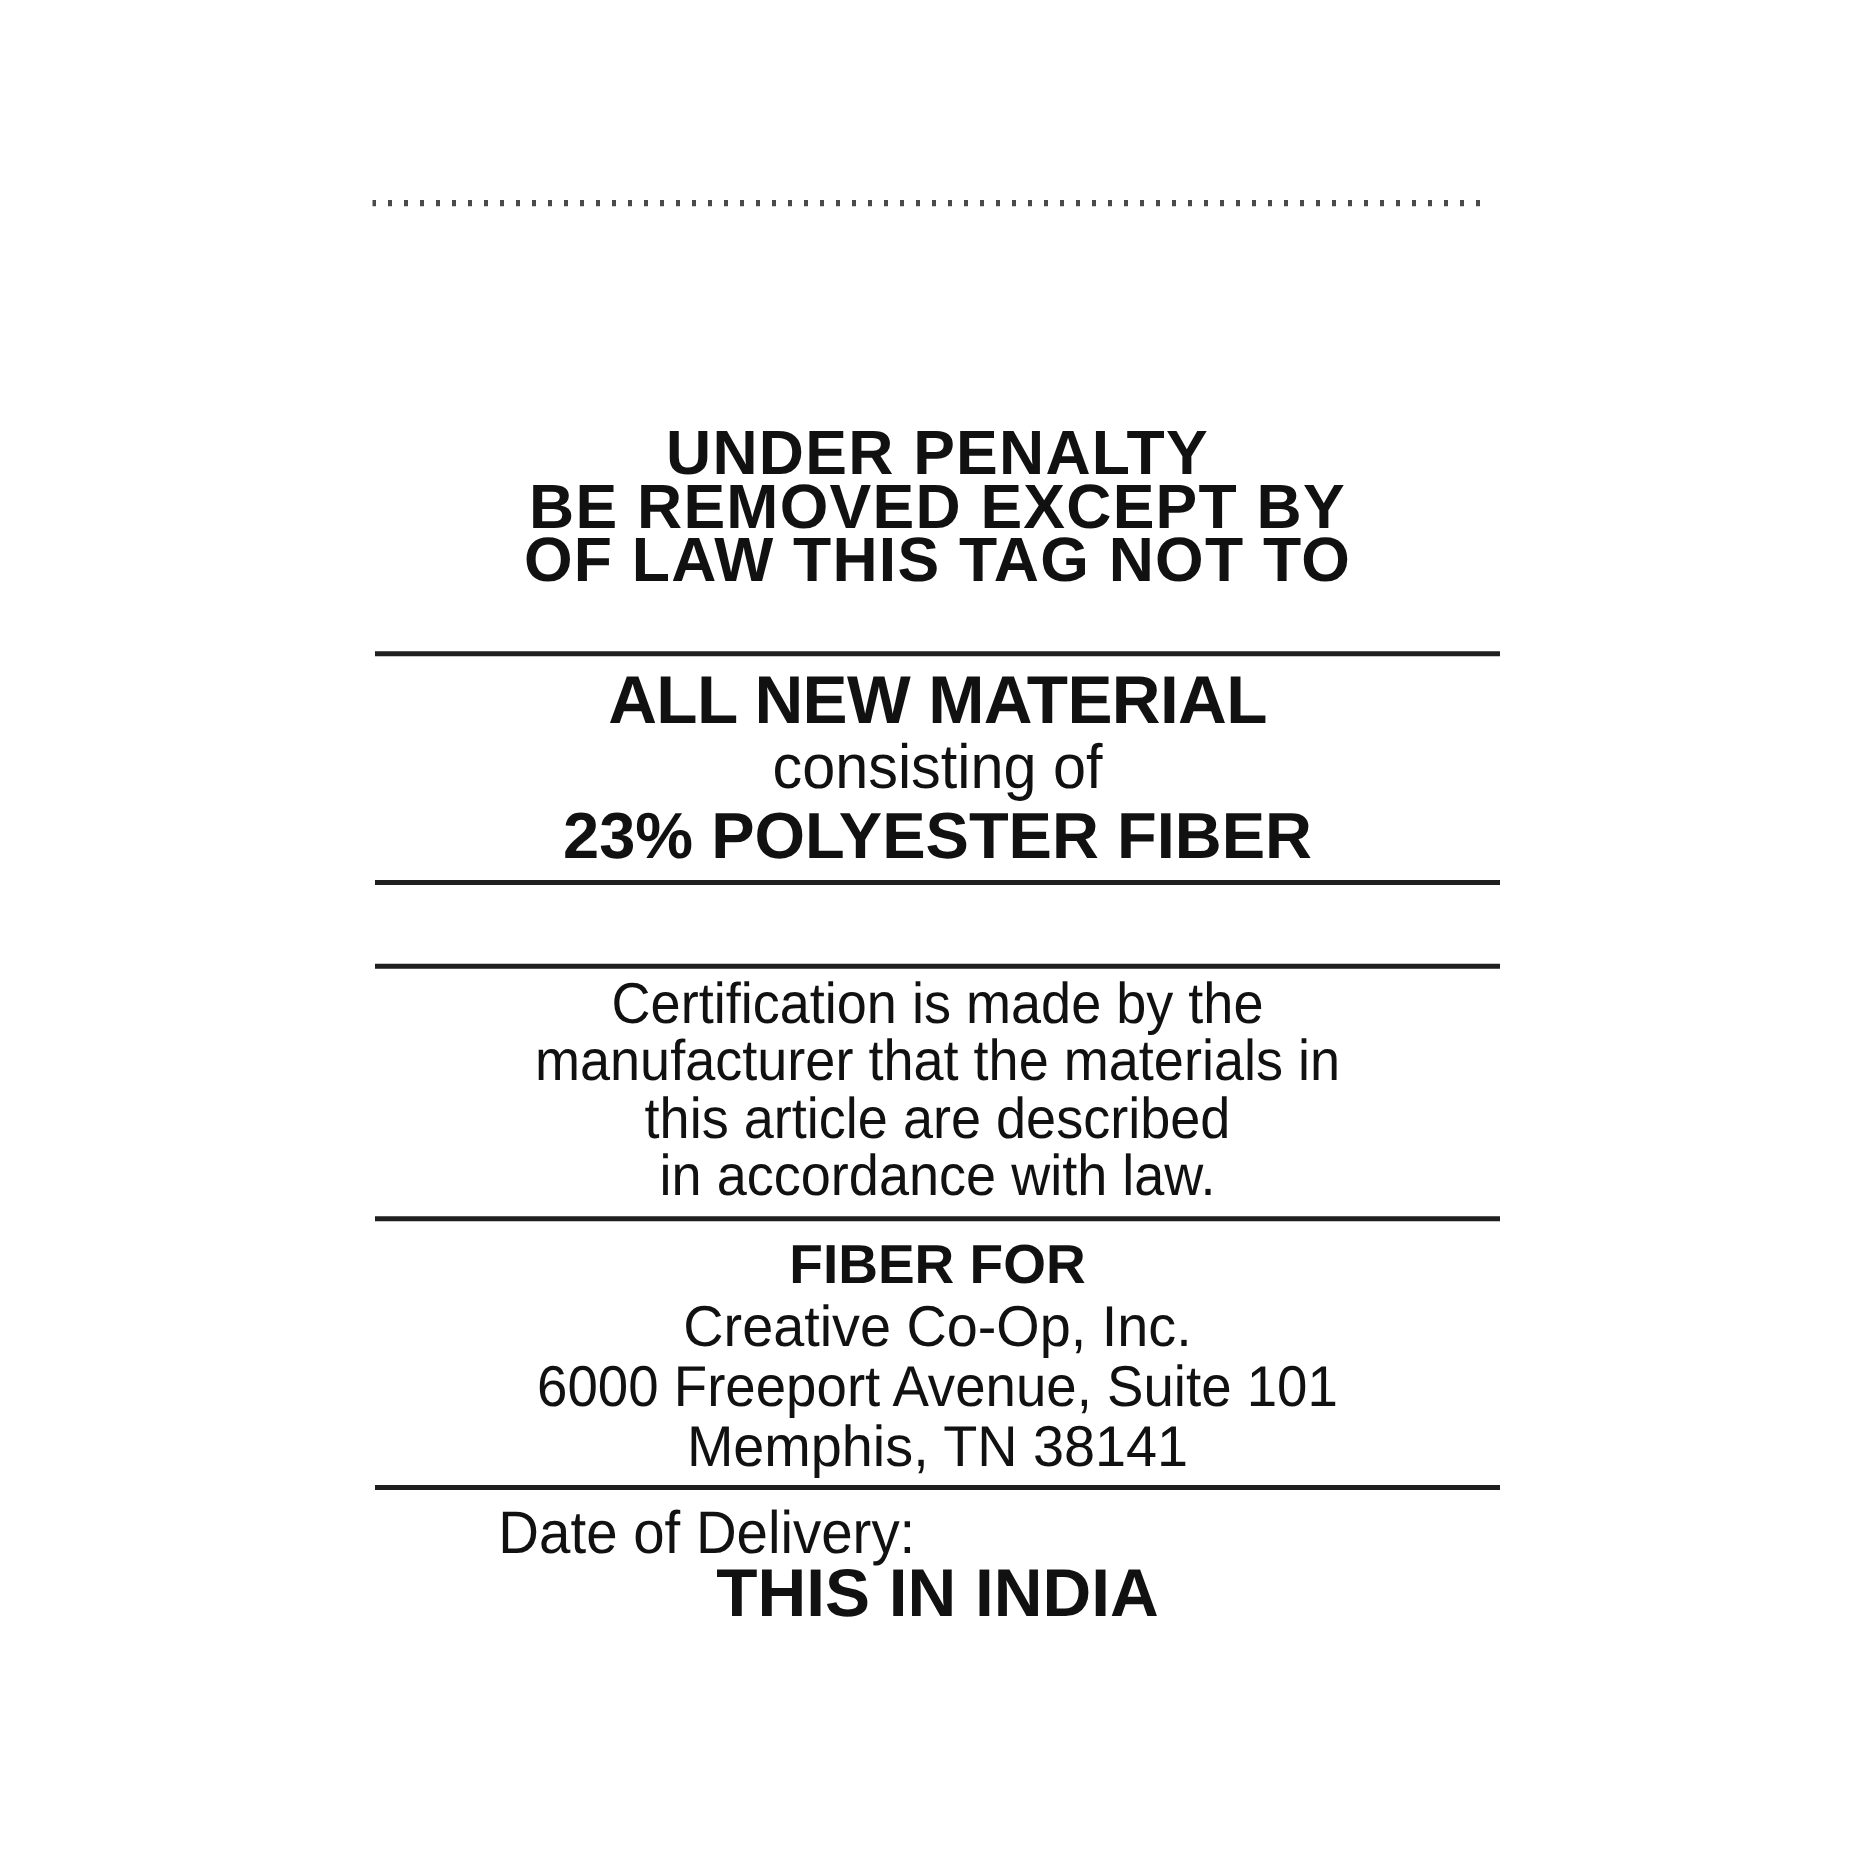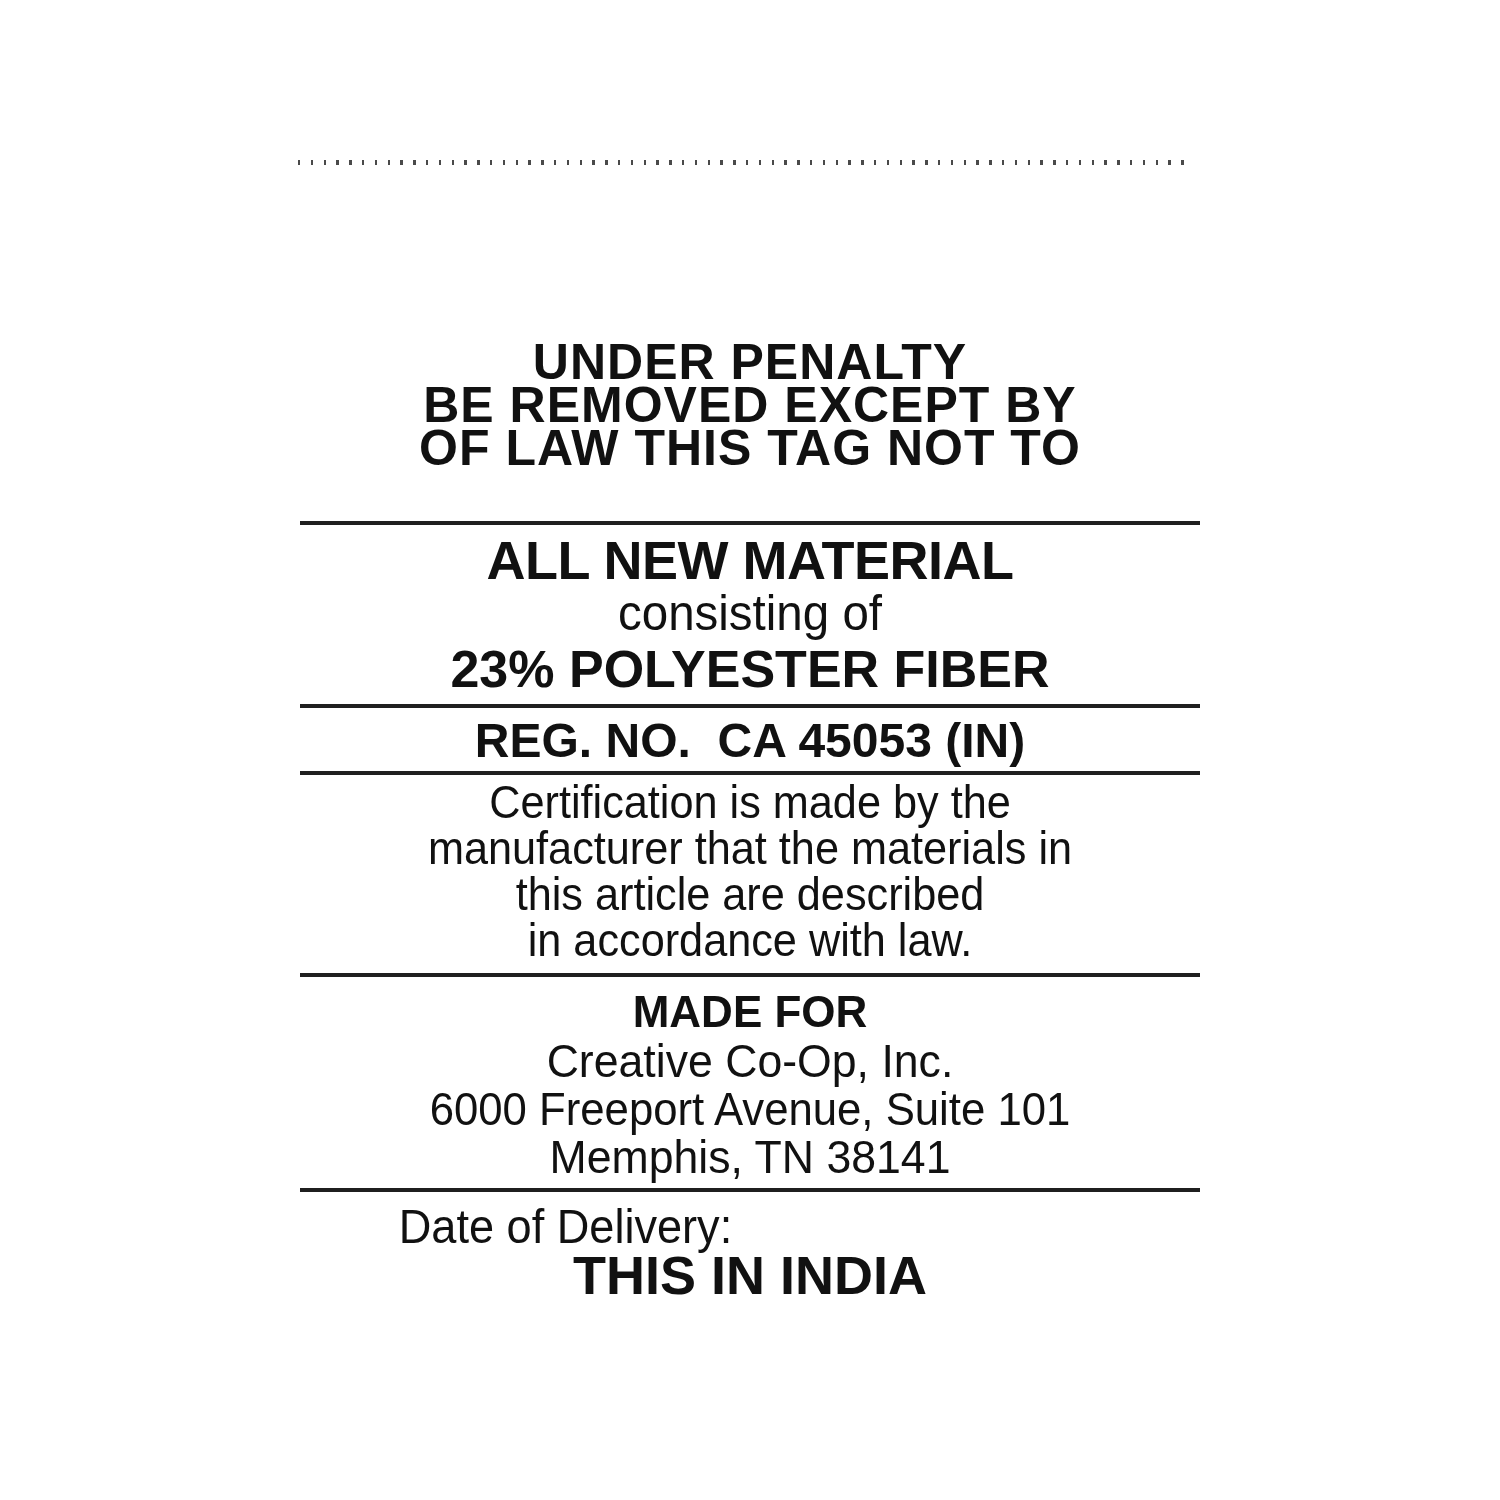--- a/index.html
+++ b/index.html
@@ -121,34 +121,33 @@
   </section>
 
   <hr class="rule r1">
 
   <div class="col mat-heading">ALL NEW MATERIAL</div>
   <div class="col mat-sub">consisting of</div>
   <div class="col mat-content">23% POLYESTER FIBER</div>
 
   <hr class="rule r2">
 
-  <div class="col regno">REG. NO.  CA 45053 (IN)</div>
 
   <hr class="rule r3">
 
   <section class="col cert">
     <div>Certification is made by the</div>
     <div>manufacturer that the materials in</div>
     <div>this article are described</div>
     <div>in accordance with law.</div>
   </section>
 
   <hr class="rule r4">
 
-  <div class="col madefor-heading">MADE FOR</div>
+  <div class="col madefor-heading">FIBER FOR</div>
   <div class="col company">Creative Co-Op, Inc.</div>
   <div class="col addr1">6000 Freeport Avenue, Suite 101</div>
   <div class="col addr2">Memphis, TN 38141</div>
 
   <hr class="rule r5">
 
   <div class="col delivery">Date of Delivery:</div>
   <div class="col origin">THIS IN INDIA</div>
 
 </div>

